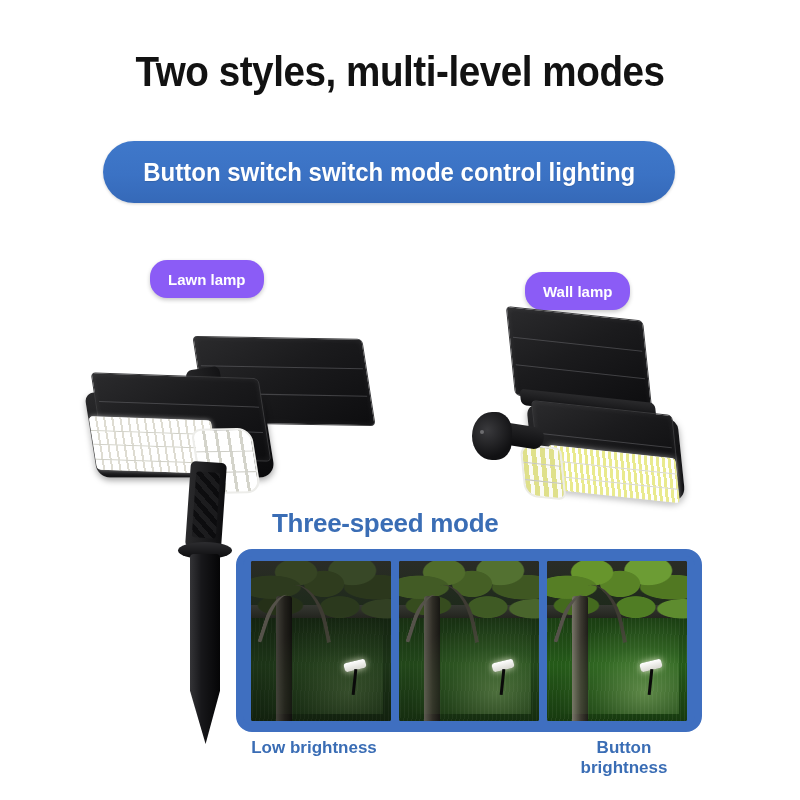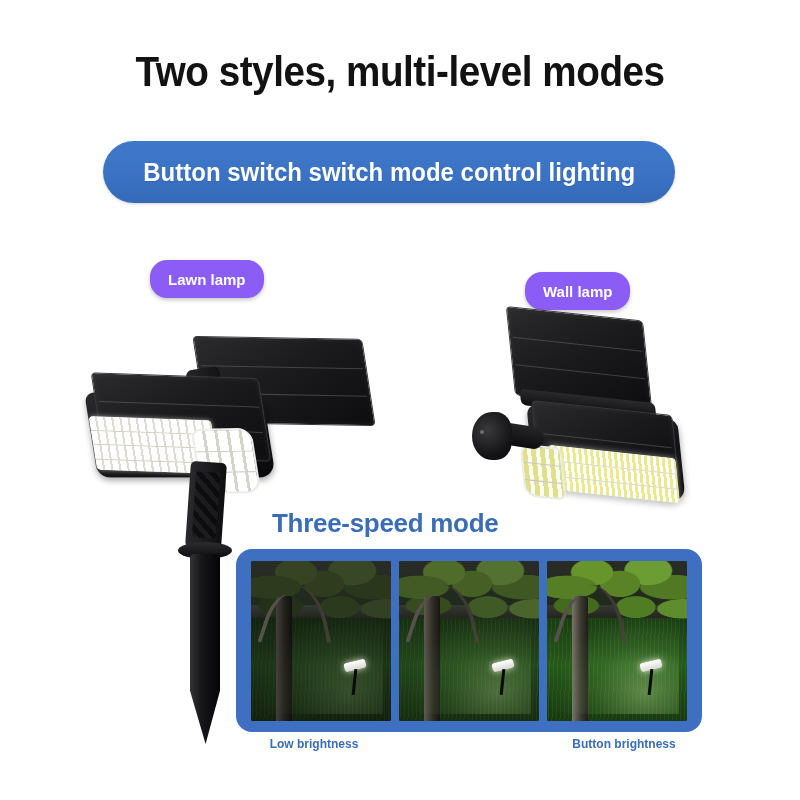--- a/index.html
+++ b/index.html
@@ -238,21 +238,21 @@
   .spot-stake{
     position:absolute;top:8px;left:9px;width:3px;height:26px;
     background:#0a0a0a;transform:rotate(6deg);
   }
   .caption-row{
     position:absolute;left:236px;top:733px;width:466px;height:46px;
     display:flex;align-items:flex-start;justify-content:space-between;padding:0 8px;
     box-sizing:border-box;
   }
   .caption{
-    width:140px;text-align:center;font-size:12px;font-weight:bold;
+    width:140px;text-align:center;font-size:17px;font-weight:bold;
     color:#3a6db5;line-height:1.15;padding-top:5px;
   }
 </style>
 </head>
 <body>
 
 <div class="page">
 
   <div class="title">Two styles, multi-level modes</div>
 

